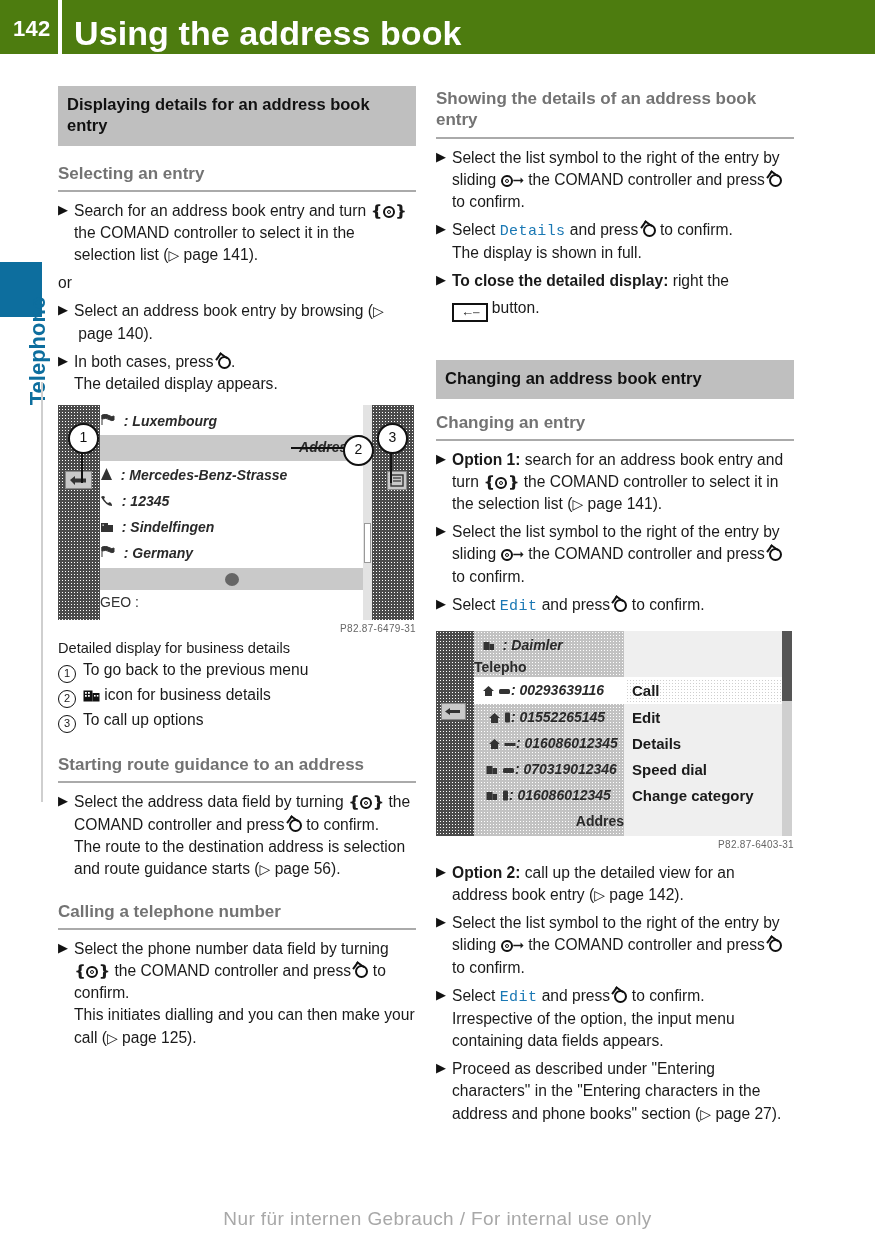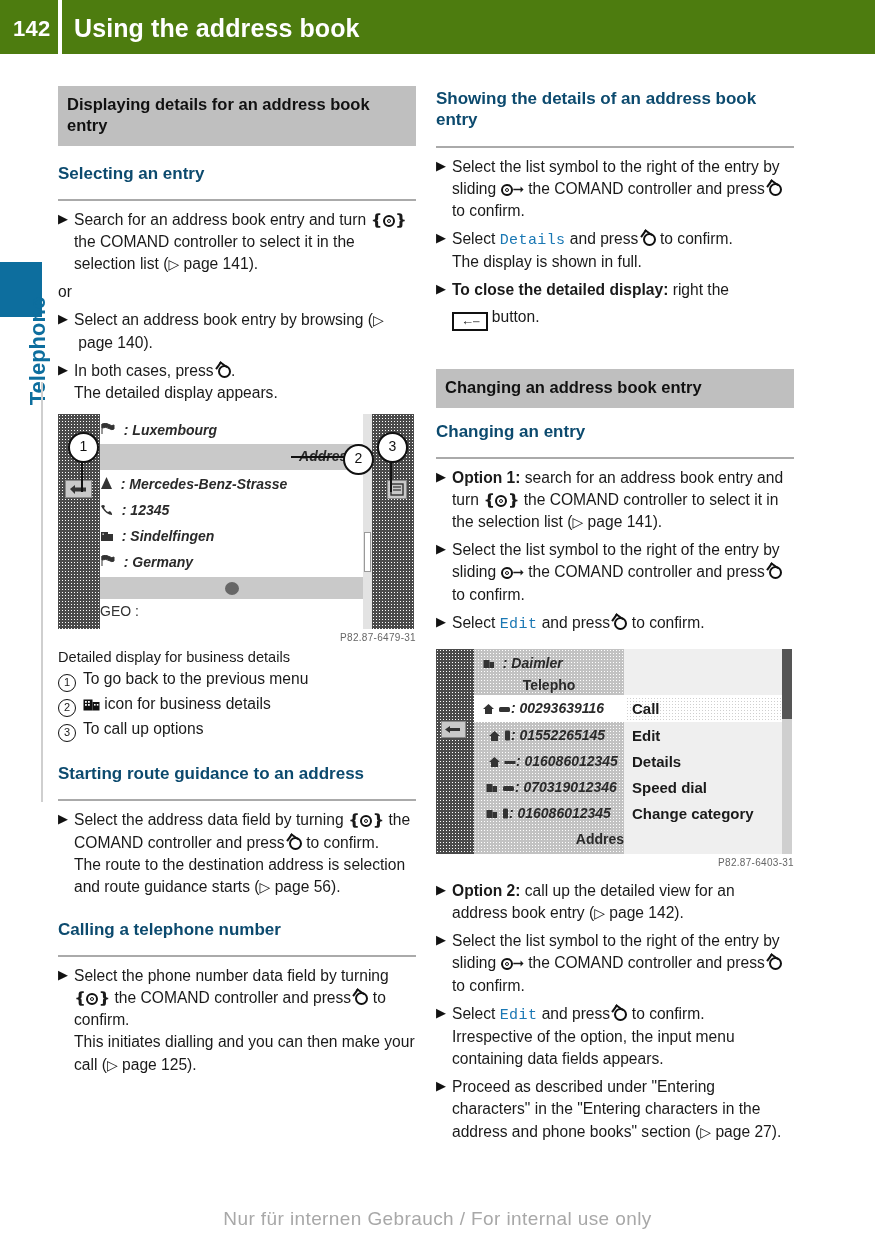--- a/index.html
+++ b/index.html
@@ -19,21 +19,21 @@
   }
   .header .pageno{
     position:absolute;left:13px;top:16px;
     color:#fff;font-size:22px;font-weight:700;letter-spacing:.3px;
   }
   .header .divider{
     position:absolute;left:58px;top:0;width:4px;height:54px;background:#fff;
   }
   .header .title{
     position:absolute;left:74px;top:14px;
-    color:#fff;font-size:25px;font-weight:700;letter-spacing:.1px;
+    color:#fff;font-size:34px;font-weight:700;letter-spacing:.1px;
   }
 
   
   .side-tab{
     position:absolute;left:0;top:262px;width:42px;height:55px;background:#0d6e9e;
   }
   .side-label{
     position:absolute;left:-42px;top:330px;width:160px;height:42px;
     transform:rotate(-90deg);transform-origin:center center;
     color:#0d6e9e;font-size:22px;font-weight:700;
@@ -50,22 +50,22 @@
 
   
   .grayband{
     background:#bfbfbf;
     font-size:16.5px;font-weight:700;line-height:1.3;
     padding:8px 10px 9px 9px;
     color:#111;
     margin-bottom:18px;
   }
   .sub{
-    font-size:17px;font-weight:700;color:#0c4a6e;
-    padding-bottom:15px;margin-top:2px;
+    font-size:17px;font-weight:700;color:#737373;
+    padding-bottom:6px;margin-top:2px;
   }
   .rule{height:2px;background:#aaaaaa;margin-bottom:8px;}
 
   .step{
     display:flex;margin-bottom:6px;font-size:15.6px;line-height:1.42;
   }
   .step .tri{
     flex:0 0 16px;font-size:13px;line-height:1.55;color:#111;
   }
   .step .body{flex:1 1 auto;}
@@ -437,21 +437,21 @@
           </svg>
       </div>
 
       <div class="lbl" style="left:47px;top:6px;font-style:italic;">
         <svg width="12" height="11" viewBox="0 0 12 11" style="vertical-align:-1px">
             <rect x="0.5" y="2" width="6" height="8" fill="#333"></rect>
             <rect x="6.5" y="4" width="4.5" height="6" fill="#333"></rect>
           </svg>
         &nbsp;: <span>Daimler</span>
       </div>
-      <div class="lbl" style="left:38px;top:28px;width:150px;text-align:center;padding-right:2px;">Telepho</div>
+      <div class="lbl" style="left:38px;top:28px;width:150px;text-align:left;padding-right:2px;">Telepho</div>
 
       <div class="phone" style="left:47px;top:51px;">
         <svg width="11" height="10" viewBox="0 0 11 10" style="vertical-align:-1px">
             <path d="M5.5 0 L11 5 L9 5 L9 10 L2 10 L2 5 L0 5 Z" fill="#333"></path>
           </svg>
         <svg width="13" height="10" viewBox="0 0 13 10" style="vertical-align:-1px">
             <rect x="1" y="3" width="11" height="5" rx="1.5" fill="#333"></rect>
           </svg>: <span>00293639116</span>
       </div>
       <div class="phone" style="left:53px;top:78px;">

